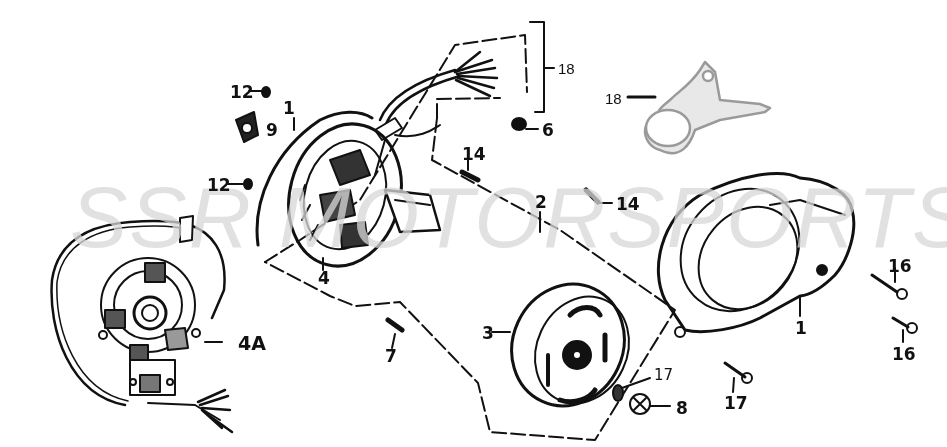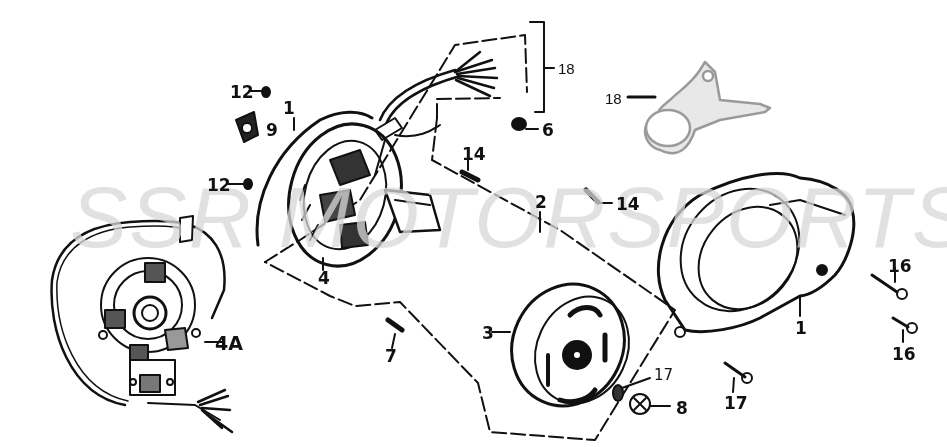--- a/index.html
+++ b/index.html
@@ -163,14 +163,14 @@
   <span class="lbl bold" style="left:535px;top:194px">2</span>
   <span class="lbl bold" style="left:616px;top:196px">14</span>
   <span class="lbl bold" style="left:888px;top:258px">16</span>
   <span class="lbl bold" style="left:795px;top:320px">1</span>
   <span class="lbl bold" style="left:892px;top:346px">16</span>
   <span class="lbl bold" style="left:482px;top:325px">3</span>
   <span class="lbl bold" style="left:385px;top:348px">7</span>
   <span class="lbl" style="left:654px;top:368px">17</span>
   <span class="lbl bold" style="left:676px;top:400px">8</span>
   <span class="lbl bold" style="left:724px;top:395px">17</span>
-  <span class="lbl bold" style="left:215px;top:334px;font-size:19px">4A</span>
+  <span class="lbl bold" style="left:238px;top:334px;font-size:19px">4A</span>
 </div>
 
 </body></html>

